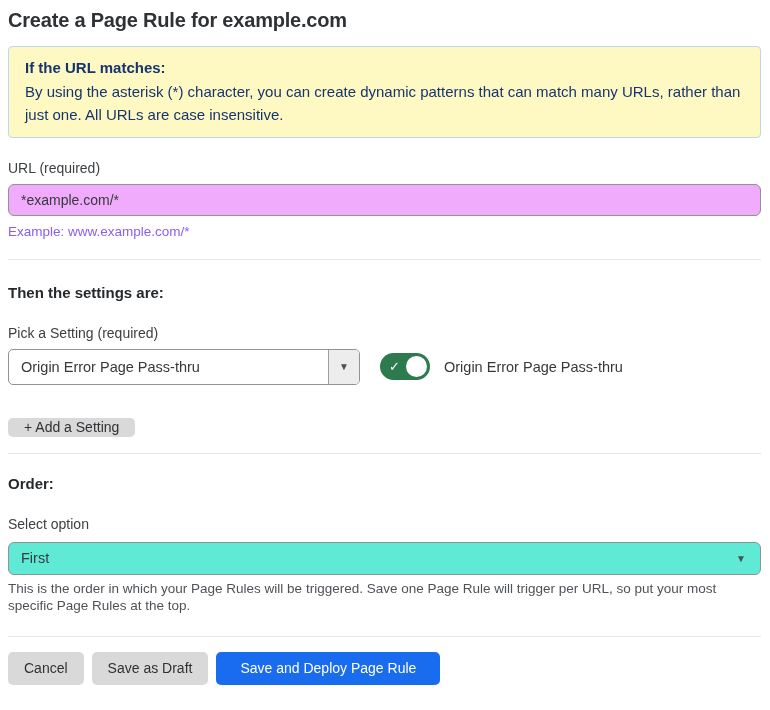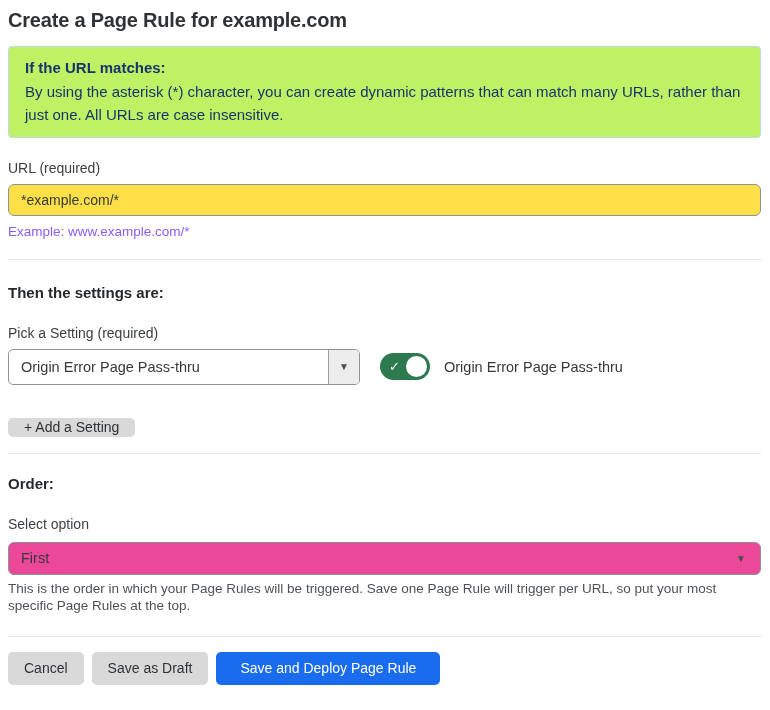--- a/index.html
+++ b/index.html
@@ -16,21 +16,21 @@
   h1.page-title {
     font-size: 20px;
     line-height: 24px;
     font-weight: 700;
     color: #2f3235;
     margin-bottom: 14px;
     letter-spacing: -0.2px;
   }
 
   .info-box {
-    background: #bef264;
+    background: #fef9c3;
     border: 1px solid #bcd8f1;
     border-radius: 4px;
     padding: 9px 16px 10px 16px;
     color: #17356d;
     font-size: 15px;
     line-height: 23.5px;
     margin-bottom: 21px;
   }
   .info-box .info-heading { font-weight: 700; }
   .info-box a.info-link {
@@ -48,21 +48,21 @@
 
   input.text-input {
     width: 100%;
     height: 32px;
     border: 1px solid #8f9296;
     border-radius: 6px;
     padding: 0 12px;
     font-family: "Liberation Sans", "DejaVu Sans", sans-serif;
     font-size: 14px;
     color: #36393d;
-    background: #fde047;
+    background: #f0abfc;
     outline: none;
   }
 
   .helper-text {
     font-size: 13.5px;
     line-height: 18px;
     color: #8b5cf6;
     margin-top: 7px;
   }
 
@@ -178,21 +178,21 @@
 
   .select-wrap {
     position: relative;
     margin-top: 9px;
   }
   .select-box {
     width: 100%;
     height: 33px;
     border: 1px solid #8f9296;
     border-radius: 6px;
-    background: #ec4899;
+    background: #5eead4;
     display: flex;
     align-items: center;
     padding: 0 34px 0 12px;
     font-size: 14.5px;
     color: #36393d;
     cursor: pointer;
   }
   .select-arrow {
     position: absolute;
     right: 15px;

